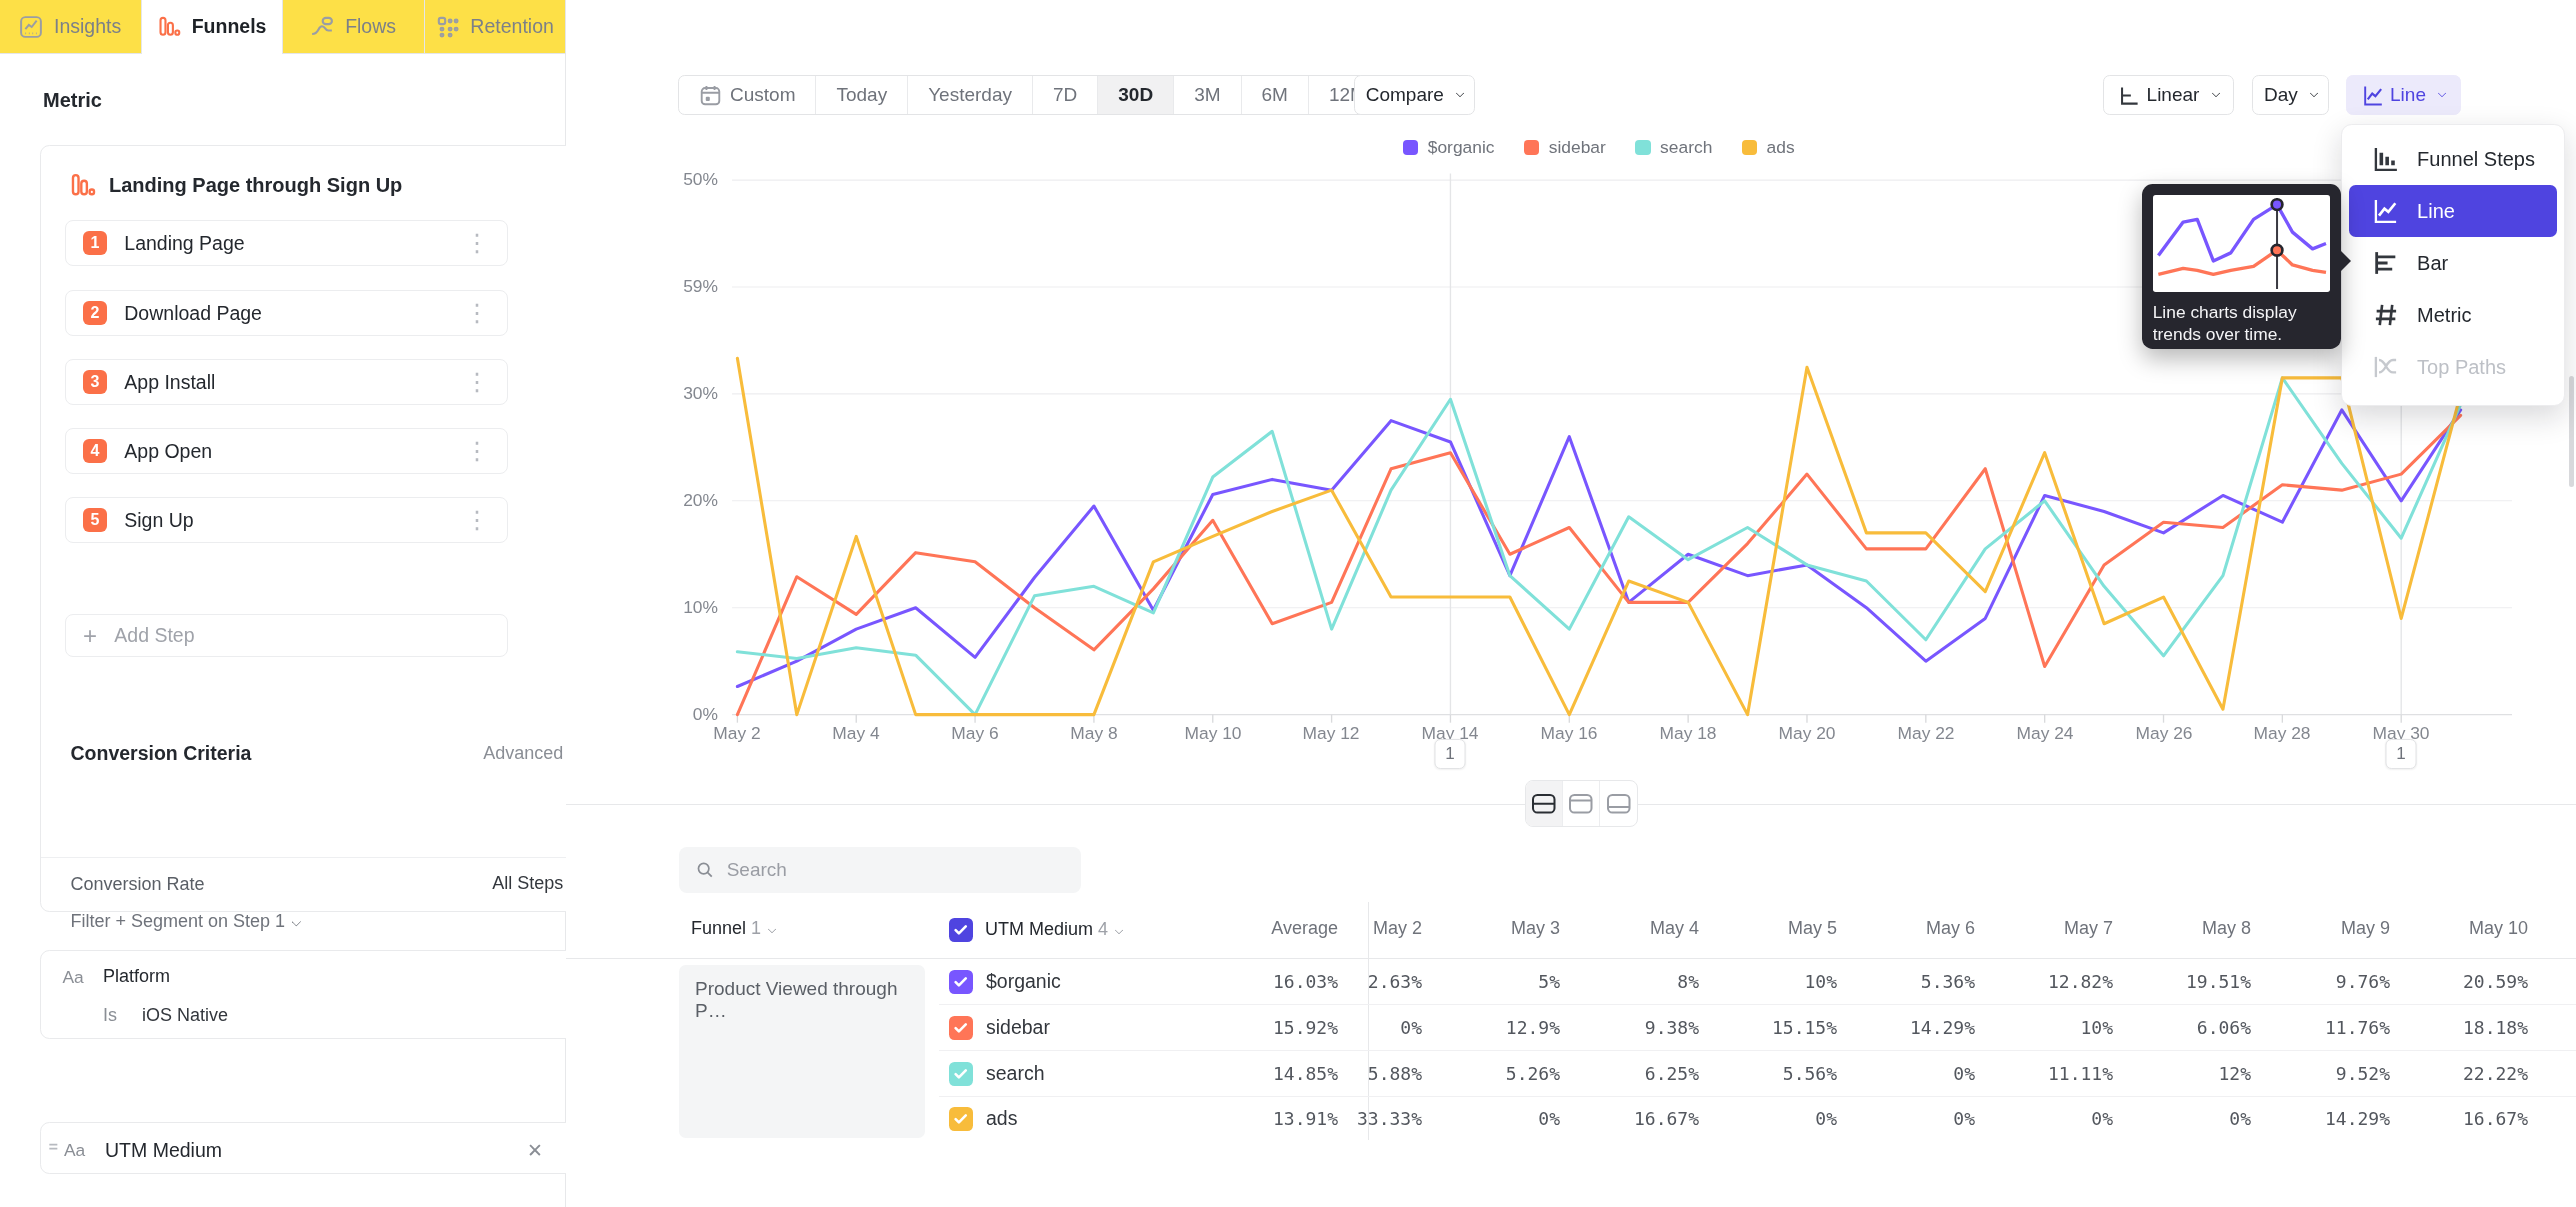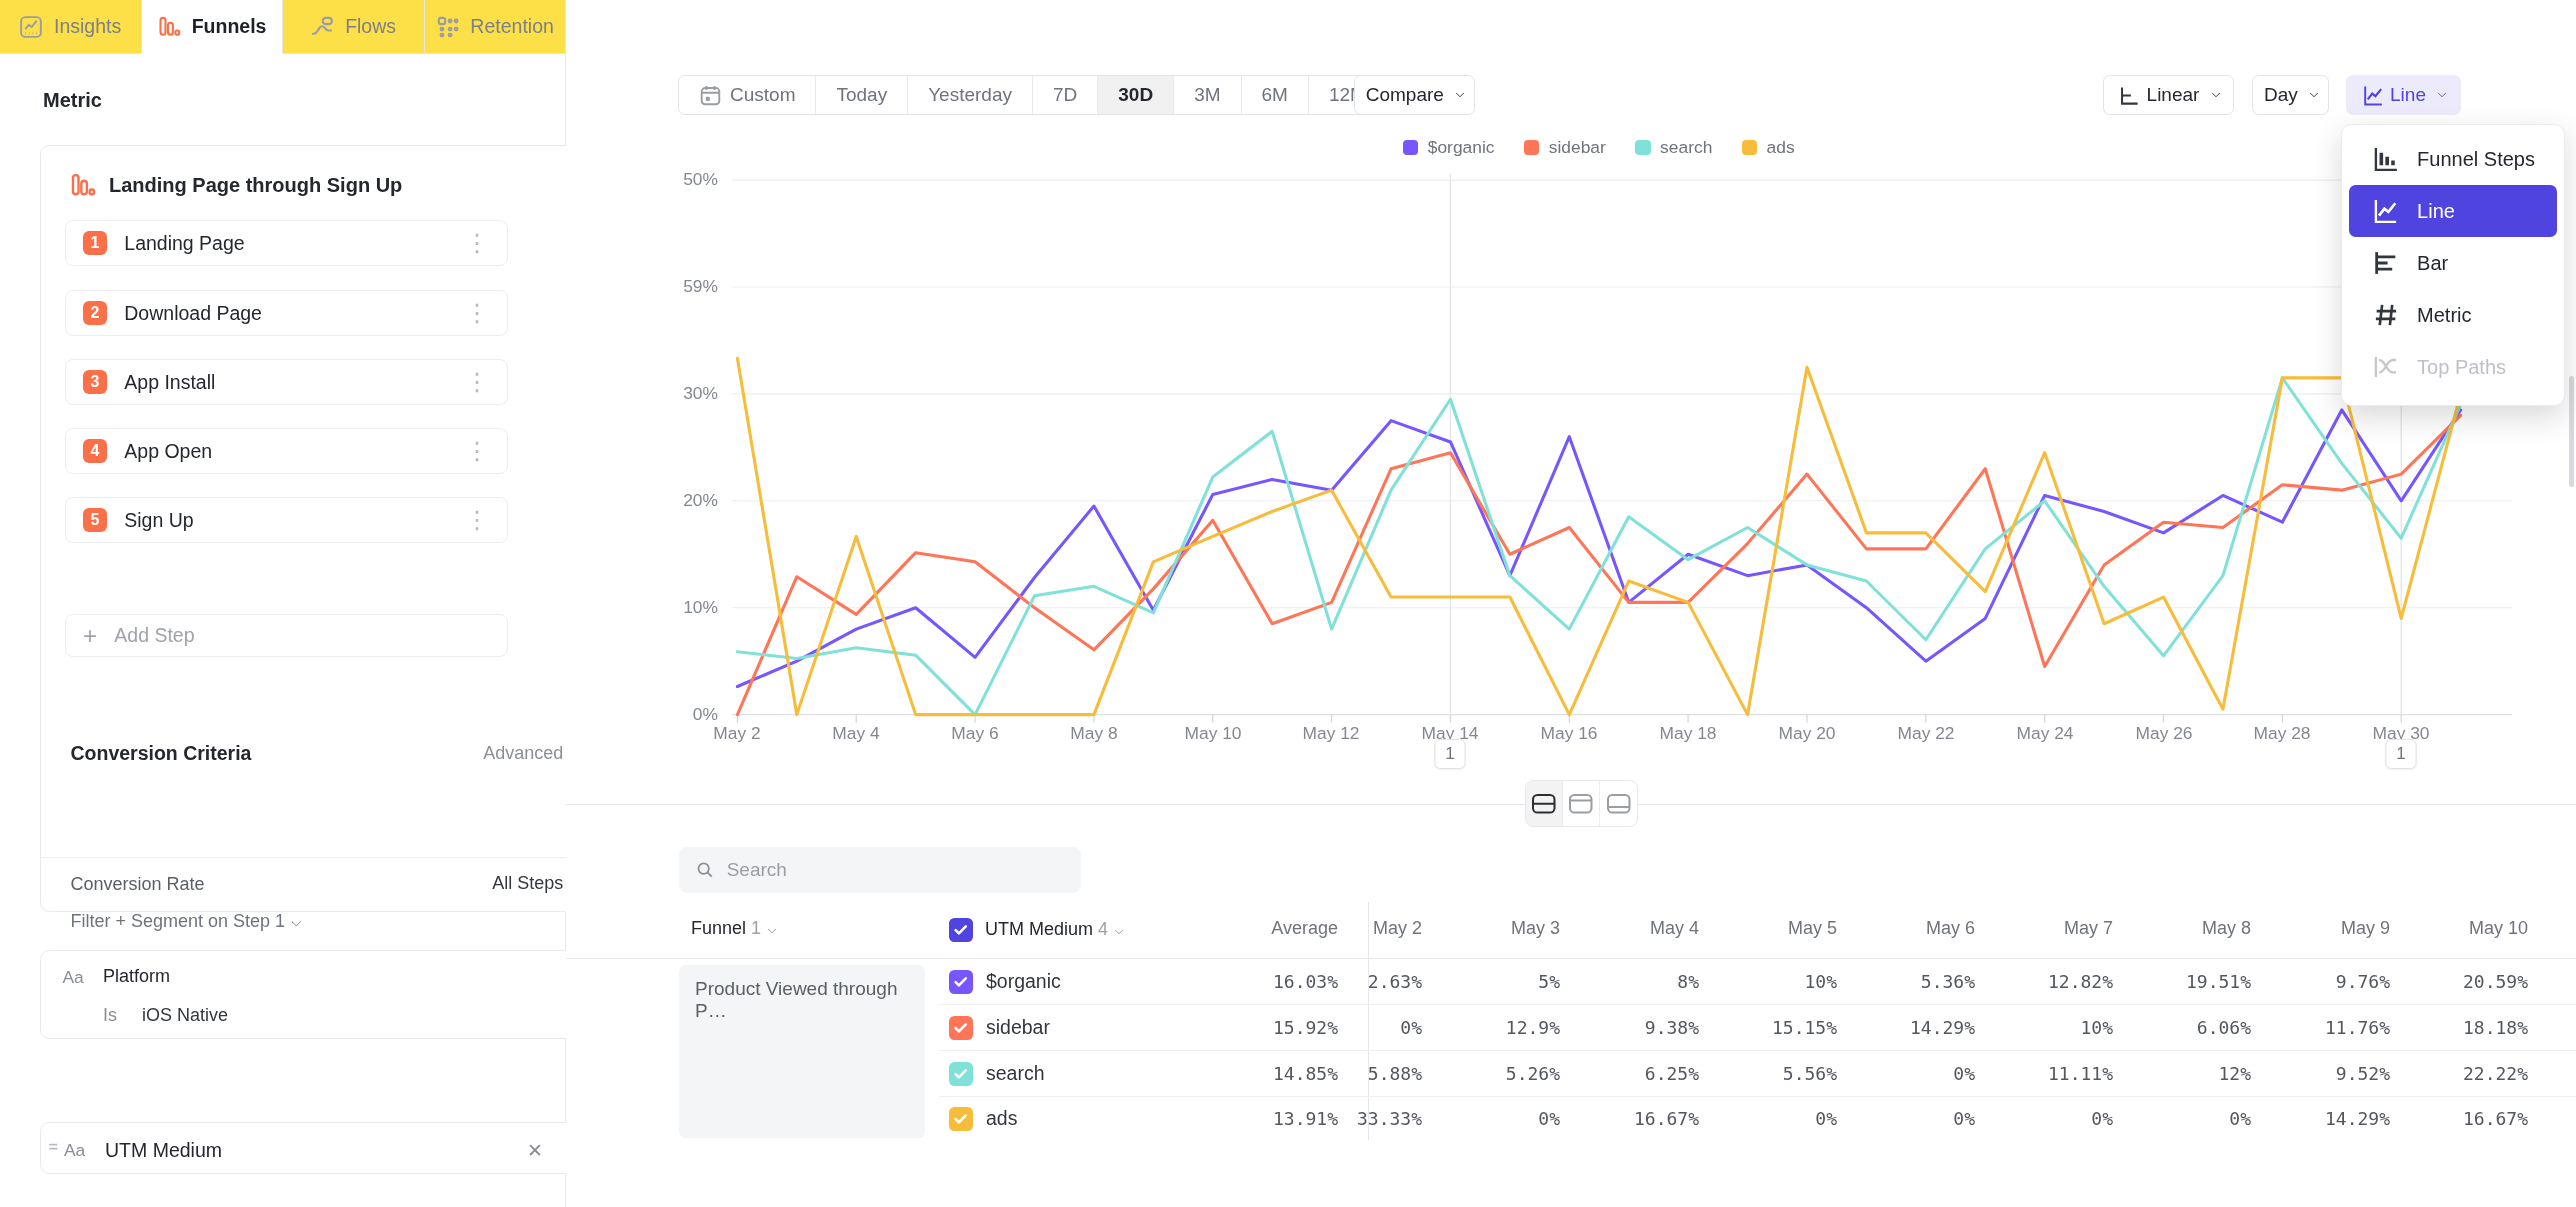--- a/index.html
+++ b/index.html
@@ -489,20 +489,33 @@
         <span class="cell-val" style="right:877px;">16.67%</span>
         <span class="cell-val" style="right:739px;">0%</span>
         <span class="cell-val" style="right:601px;">0%</span>
         <span class="cell-val" style="right:463px;">0%</span>
         <span class="cell-val" style="right:325px;">0%</span>
         <span class="cell-val" style="right:186px;">14.29%</span>
         <span class="cell-val" style="right:48px;">16.67%</span>
       </div>
     </div>
 
+  <div class="tooltip">
+    <div class="mini">
+      <svg viewBox="0 0 264 144" style="width:177px;height:97px;">
+        <polyline points="8,118 45,109 66,112 90,118 116,112 150,106 185,82 208,104 238,112 258,115" fill="none" stroke="#FF7557" stroke-width="5" stroke-linejoin="round"></polyline>
+        <polyline points="8,90 45,40 66,36 90,98 116,86 150,36 185,14 208,55 238,80 258,72" fill="none" stroke="#7856FF" stroke-width="5" stroke-linejoin="round"></polyline>
+        <line x1="185" y1="4" x2="185" y2="140" stroke="#3A3A42" stroke-width="3"></line>
+        <circle cx="185" cy="14" r="8" fill="#7856FF" stroke="#26262E" stroke-width="4"></circle>
+        <circle cx="185" cy="82" r="8" fill="#FF7557" stroke="#26262E" stroke-width="4"></circle>
+      </svg>
+    </div>
+    <div class="txt">Line charts display trends over time.</div>
+    <div class="arrow"></div>
+  </div>
 
   <div class="menu" id="chart-menu">
       <div class="menu-item">
         <span class="mic">
           <svg viewBox="0 0 36 36" fill="none" stroke="currentColor" stroke-width="3">
             <path d="M5 4v28h27"></path>
             <path d="M12 26V10M19.5 26V15M27 26v-6" stroke-width="4.6"></path>
           </svg>
         </span>
         <span>Funnel Steps</span>

